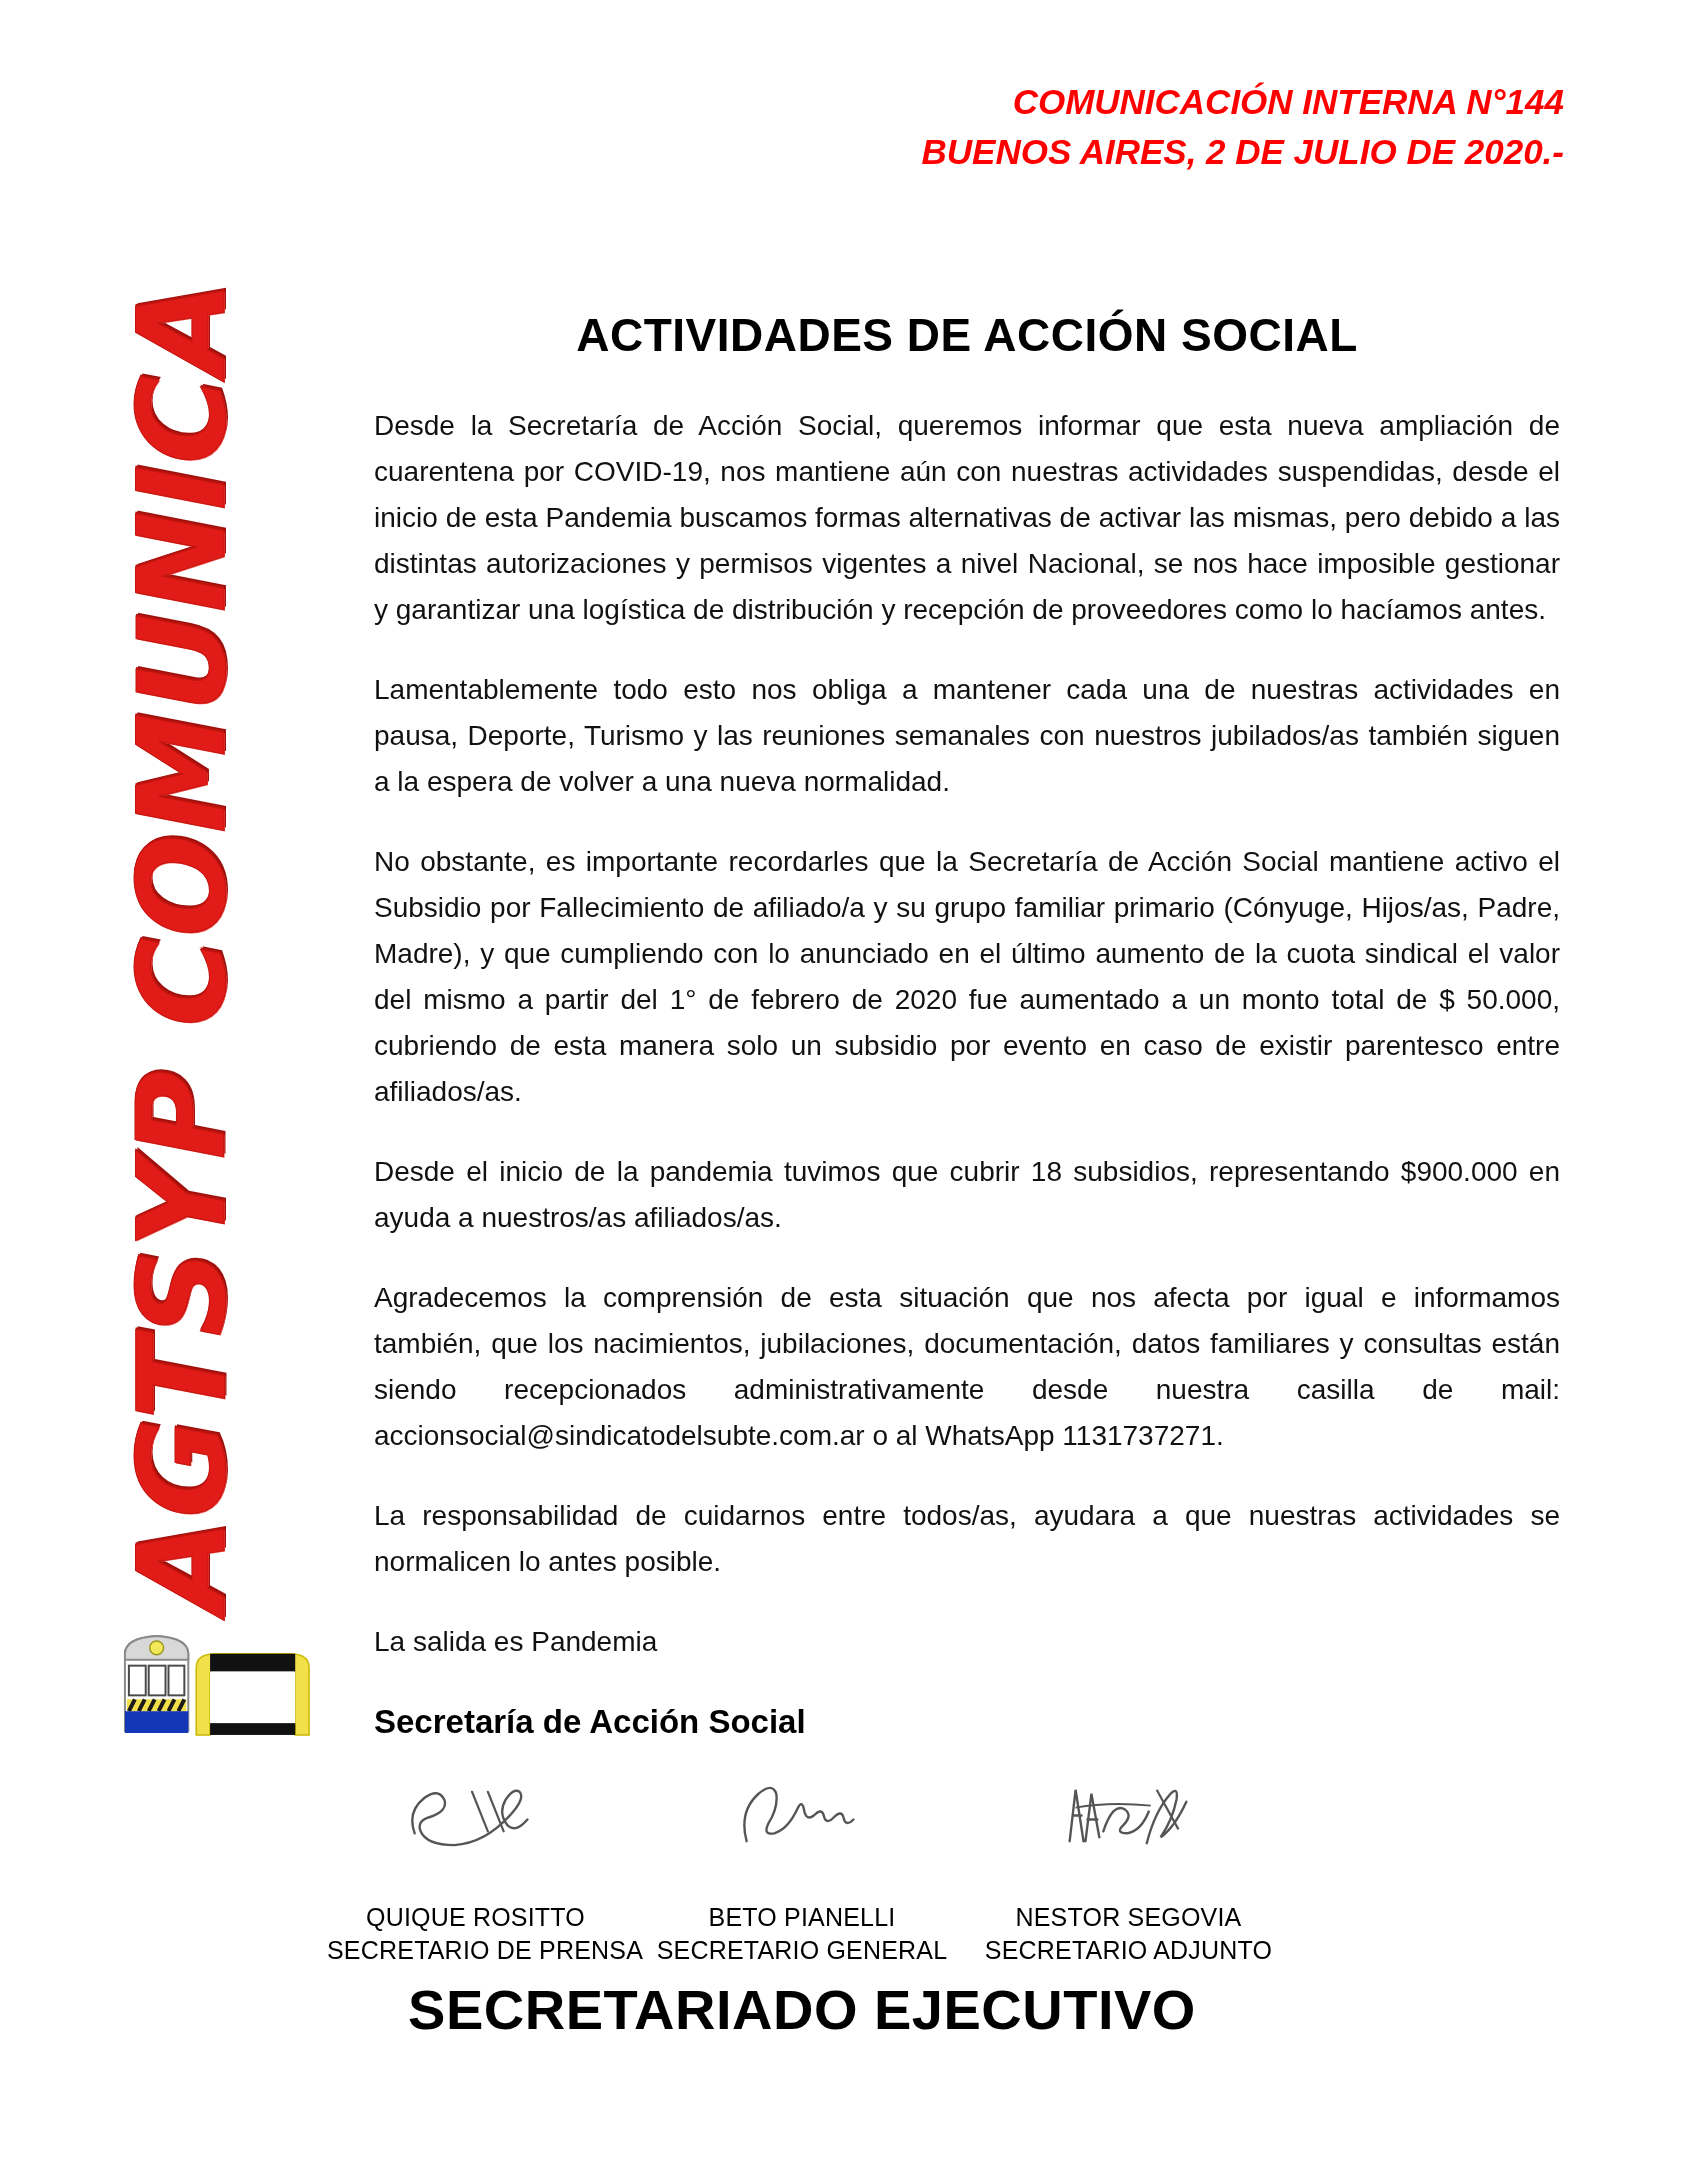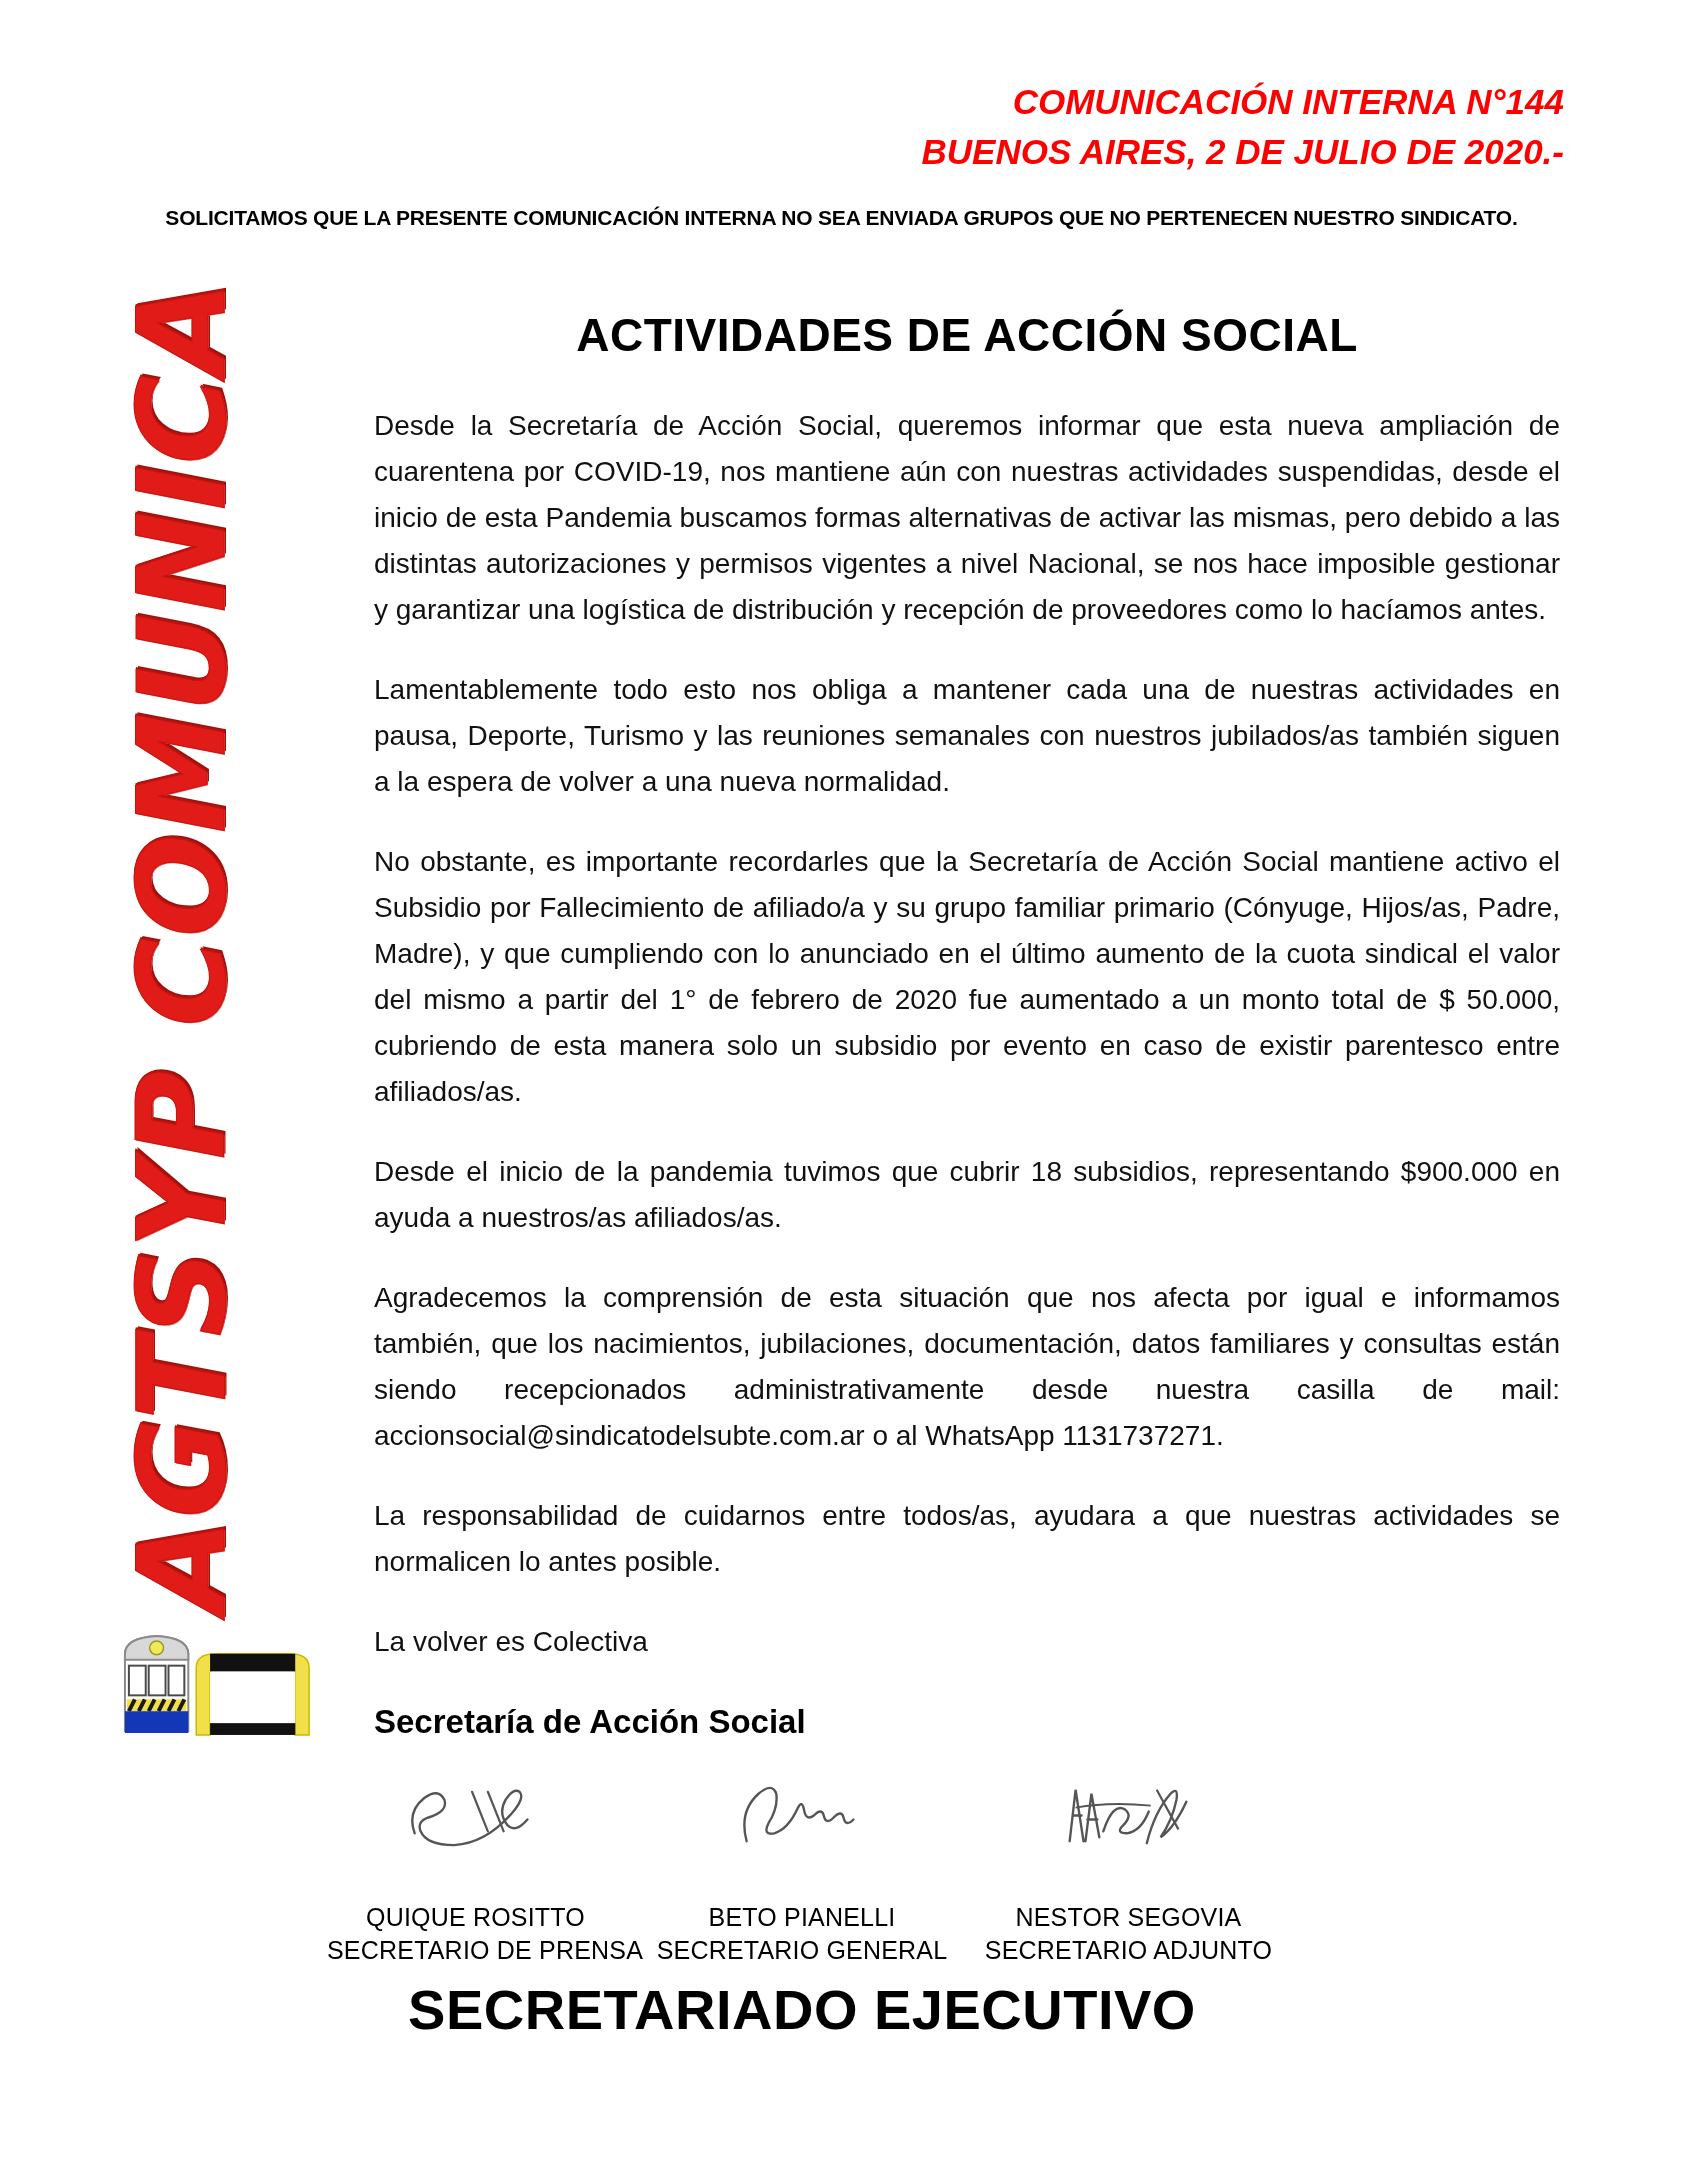--- a/index.html
+++ b/index.html
@@ -174,21 +174,20 @@
 </head>
 <body>
 
 <div class="page">
 
   <div class="header-block">
     <div class="header-line">COMUNICACIÓN INTERNA N°144</div>
     <div class="header-line">BUENOS AIRES, 2 DE JULIO DE 2020.-</div>
   </div>
 
-  <div class="notice-line">SOLICITAMOS QUE LA PRESENTE COMUNICACIÓN INTERNA NO SEA ENVIADA GRUPOS QUE NO PERTENECEN NUESTRO SINDICATO.</div>
 
   <div class="vertical-banner">
     <div class="vtext">AGTSYP COMUNICA</div>
   </div>
 
   <div class="subway-logo">
     <svg viewBox="0 0 200 115" width="198" height="114">
 
       <path d="M6 30 Q6 14 38 12 Q70 14 70 30 L70 108 L6 108 Z" fill="#ffffff" stroke="#8a8a8a" stroke-width="2"></path>
       <path d="M6 30 Q6 14 38 12 Q70 14 70 30 L70 36 L6 36 Z" fill="#d8d8d8" stroke="#8a8a8a" stroke-width="2"></path>
@@ -210,21 +209,21 @@
   <div class="content">
     <h1 class="doc-title">ACTIVIDADES DE ACCIÓN SOCIAL</h1>
 
     <p class="para">Desde la Secretaría de Acción Social, queremos informar que esta nueva ampliación de cuarentena por COVID-19, nos mantiene aún con nuestras actividades suspendidas, desde el inicio de esta Pandemia buscamos formas alternativas de activar las mismas, pero debido a las distintas autorizaciones y permisos vigentes a nivel Nacional, se nos hace imposible gestionar y garantizar una logística de distribución y recepción de proveedores como lo hacíamos antes.</p>
     <p class="para">Lamentablemente todo esto nos obliga a mantener cada una de nuestras actividades en pausa, Deporte, Turismo y las reuniones semanales con nuestros jubilados/as también siguen a la espera de volver a una nueva normalidad.</p>
     <p class="para">No obstante, es importante recordarles que la Secretaría de Acción Social mantiene activo el Subsidio por Fallecimiento de afiliado/a y su grupo familiar primario (Cónyuge, Hijos/as, Padre, Madre), y que cumpliendo con lo anunciado en el último aumento de la cuota sindical el valor del mismo a partir del 1° de febrero de 2020 fue aumentado a un monto total de $ 50.000, cubriendo de esta manera solo un subsidio por evento en caso de existir parentesco entre afiliados/as.</p>
     <p class="para">Desde el inicio de la pandemia tuvimos que cubrir 18 subsidios, representando $900.000 en ayuda a nuestros/as afiliados/as.</p>
     <p class="para">Agradecemos la comprensión de esta situación que nos afecta por igual e informamos también, que los nacimientos, jubilaciones, documentación, datos familiares y consultas están siendo recepcionados administrativamente desde nuestra casilla de mail: accionsocial@sindicatodelsubte.com.ar o al WhatsApp 1131737271.</p>
     <p class="para">La responsabilidad de cuidarnos entre todos/as, ayudara a que nuestras actividades se normalicen lo antes posible.</p>
 
-    <p class="para last-left">La volver es Colectiva</p>
+    <p class="para last-left">La salida es Pandemia</p>
     <p class="signoff">Secretaría de Acción Social</p>
   </div>
 
   <div class="signature-row">
 
     <div class="sig-col">
       <svg class="sig-scribble" viewBox="0 0 200 90" width="198" height="89">
         <path d="M38 62 Q30 40 48 26 Q62 16 68 28 Q72 40 52 46 Q40 50 44 60 Q50 74 78 74 Q110 72 136 42 Q150 26 144 20 Q138 16 130 28 Q122 42 132 54 Q140 62 152 48" fill="none" stroke="#555555" stroke-width="2.4" stroke-linecap="round"></path>
         <path d="M96 20 L112 60 M112 20 L128 60" fill="none" stroke="#555555" stroke-width="2.2" stroke-linecap="round"></path>
       </svg>

